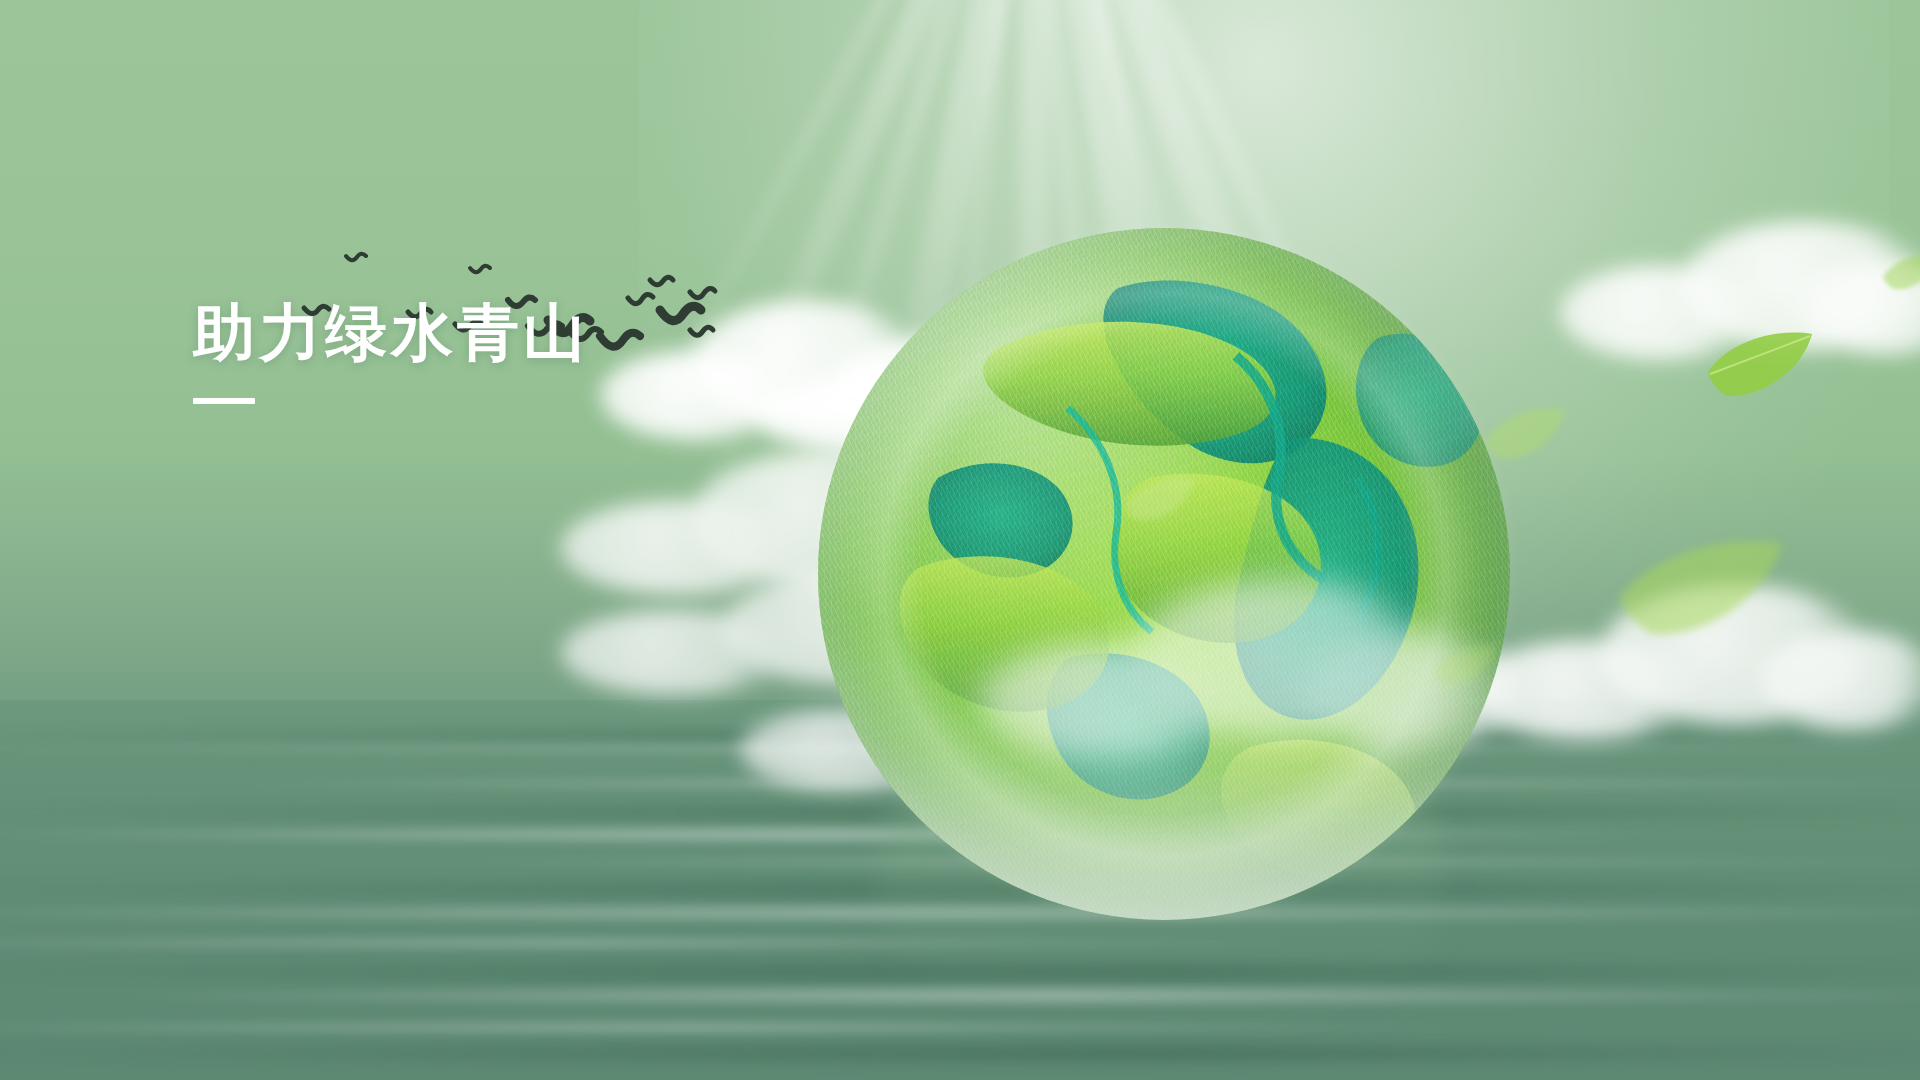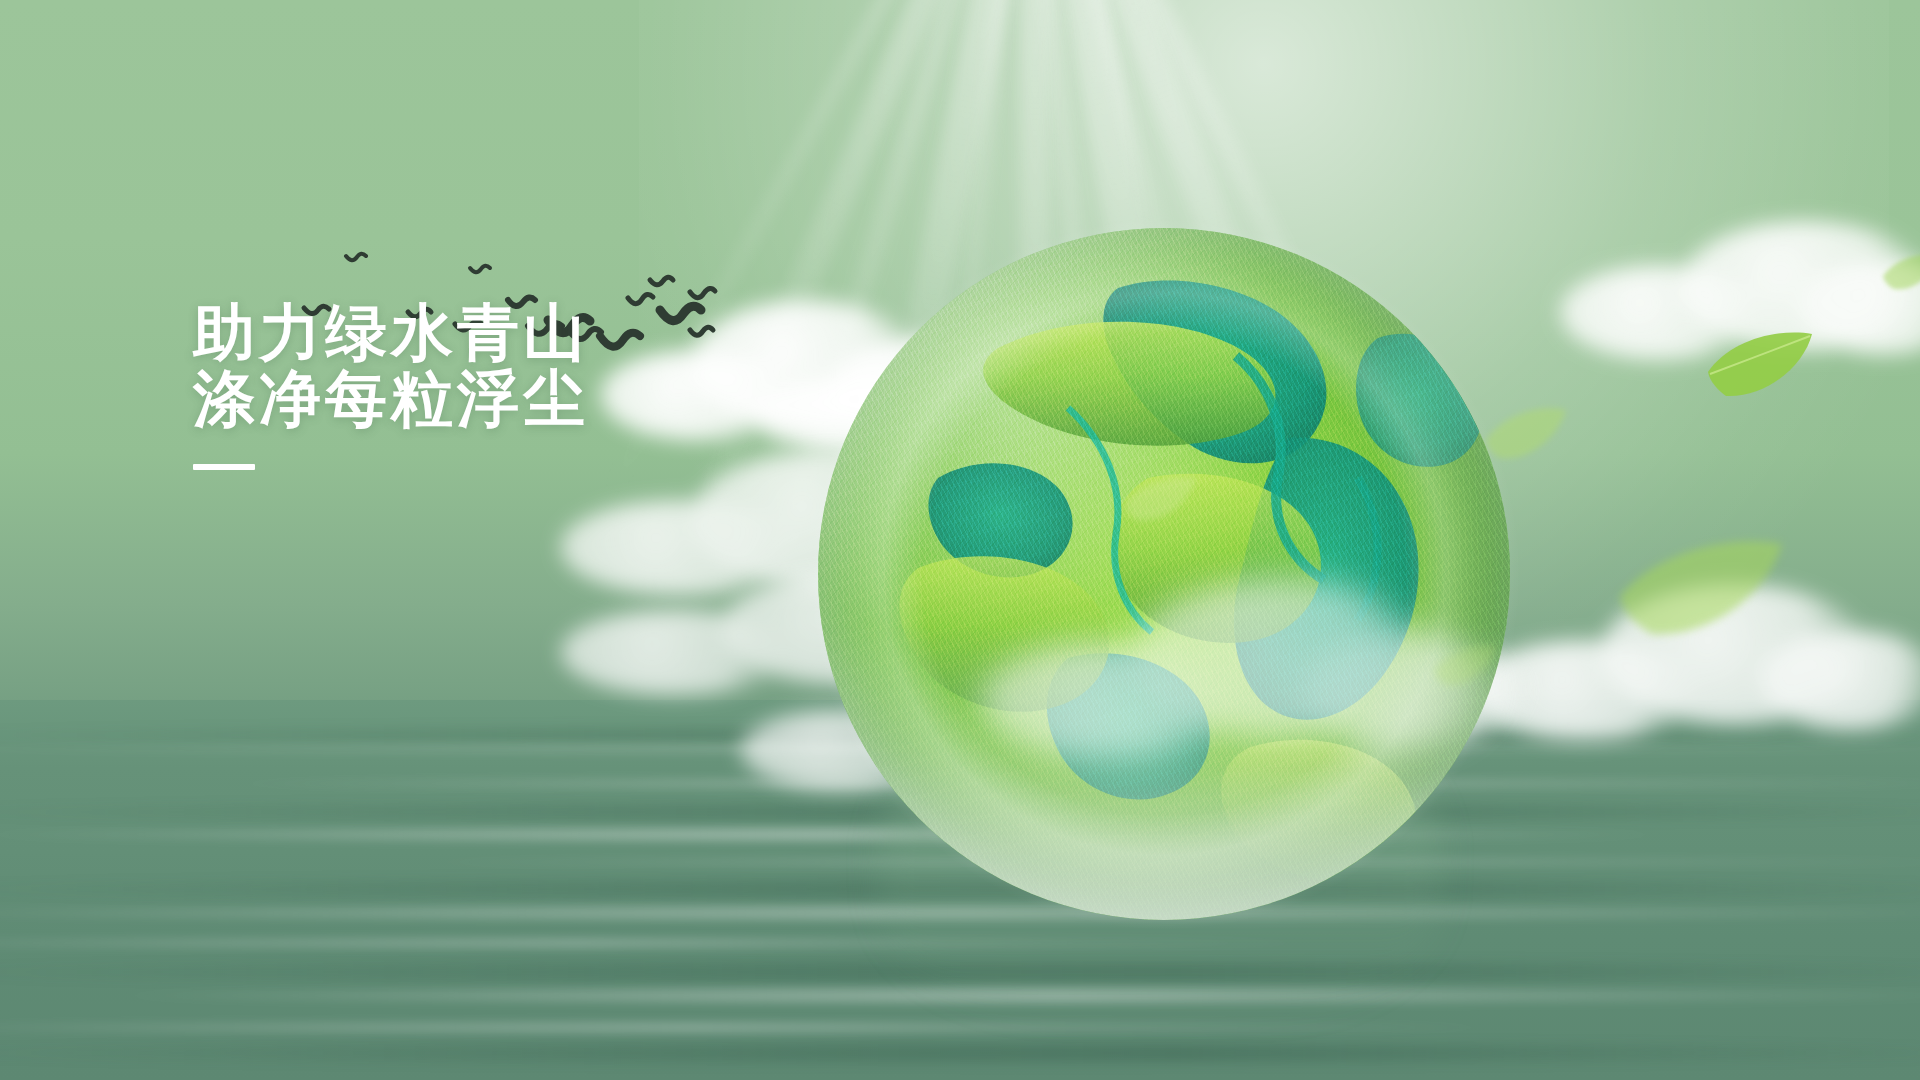--- a/index.html
+++ b/index.html
@@ -375,18 +375,17 @@
   <svg class="leaf" style="left:1430px; top:640px; opacity:.35; filter:blur(4px);" width="70" height="55" viewBox="0 0 70 55">
     <path d="M4 30 C20 10 48 3 66 7 C60 29 38 48 16 45 C9 41 5 36 4 30 Z" fill="#b8e07a"></path>
   </svg>
   <svg class="leaf" style="left:1880px; top:250px; opacity:.5; filter:blur(2px);" width="60" height="48" viewBox="0 0 60 48">
     <path d="M3 26 C16 8 42 2 57 6 C52 26 34 42 14 39 C8 36 4 31 3 26 Z" fill="#9fd355"></path>
   </svg>
 
   <div class="copy">
     <h1 class="headline">
       <span class="line">助力绿水青山</span>
-      <span class="line">涤净每粒浮尘</span>
     </h1>
     <div class="divider"></div>
   </div>
 
 </div>
 
 </body></html>

